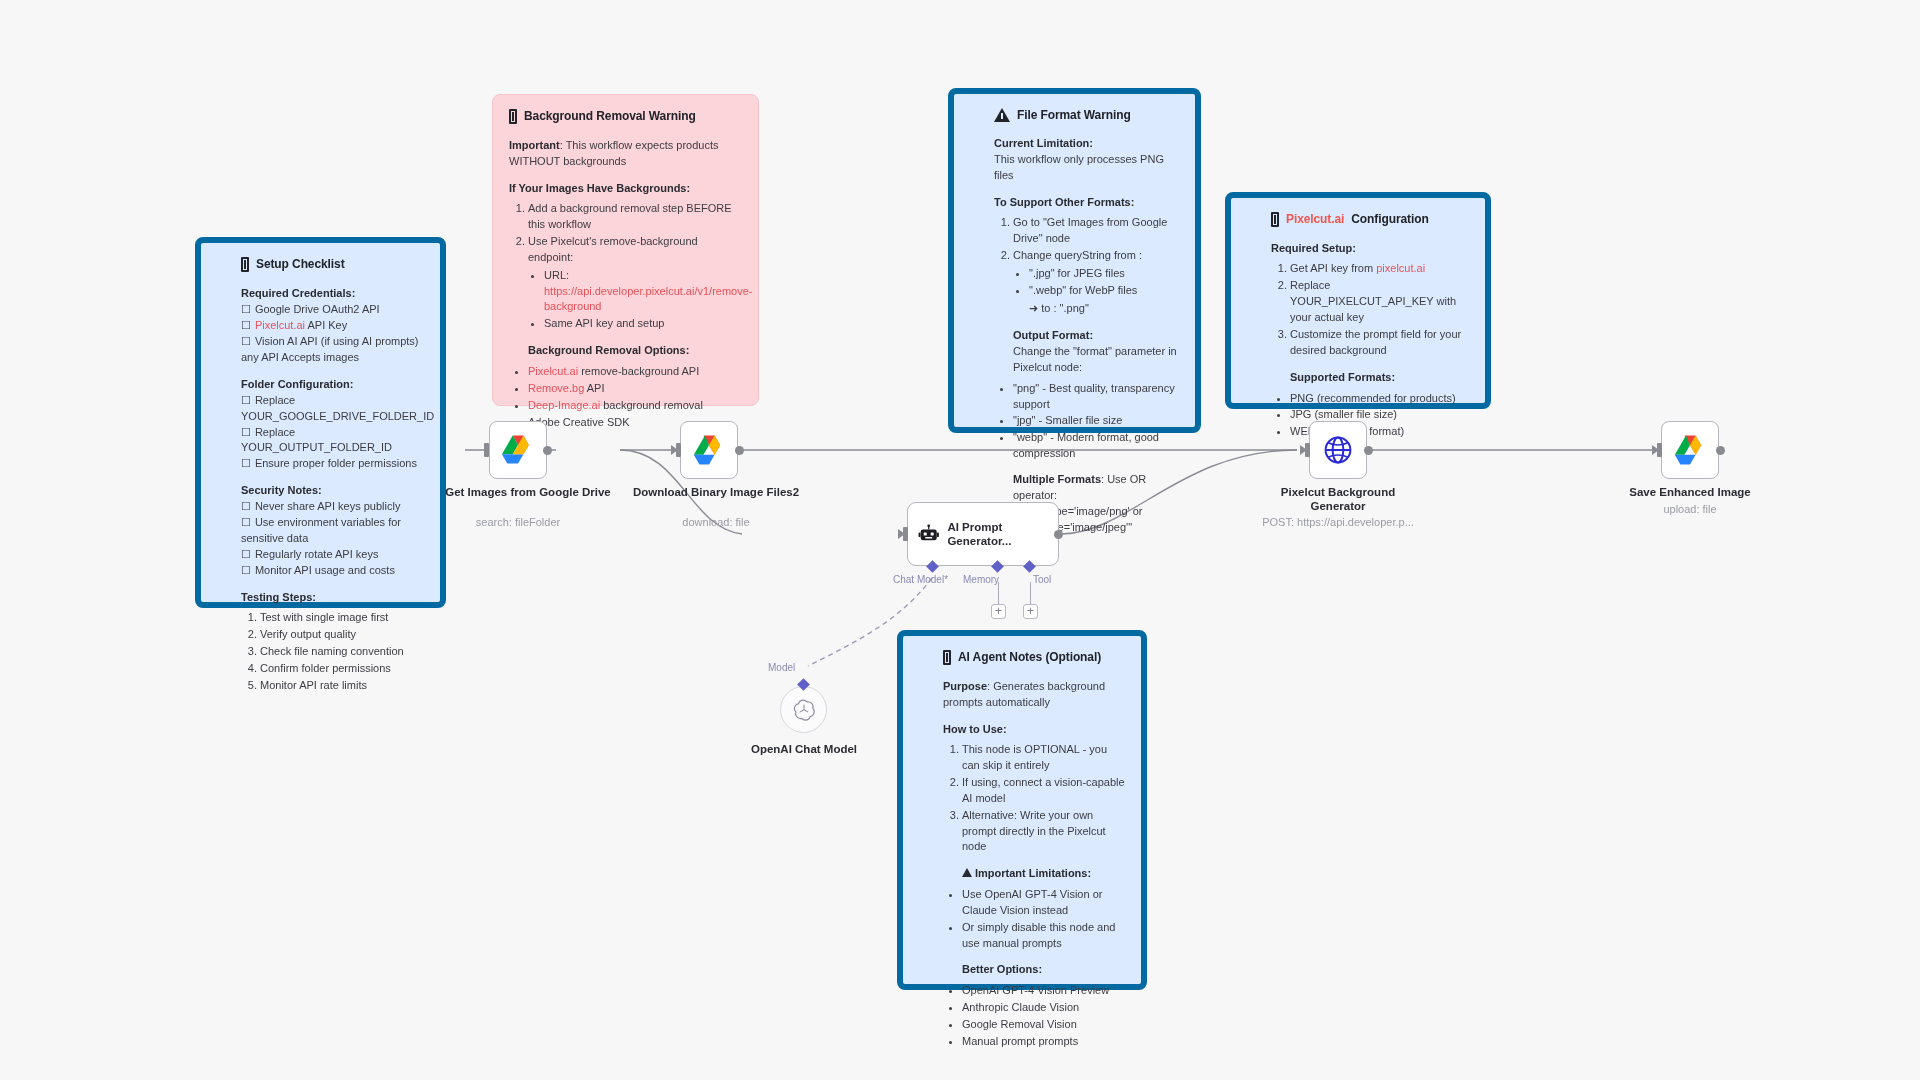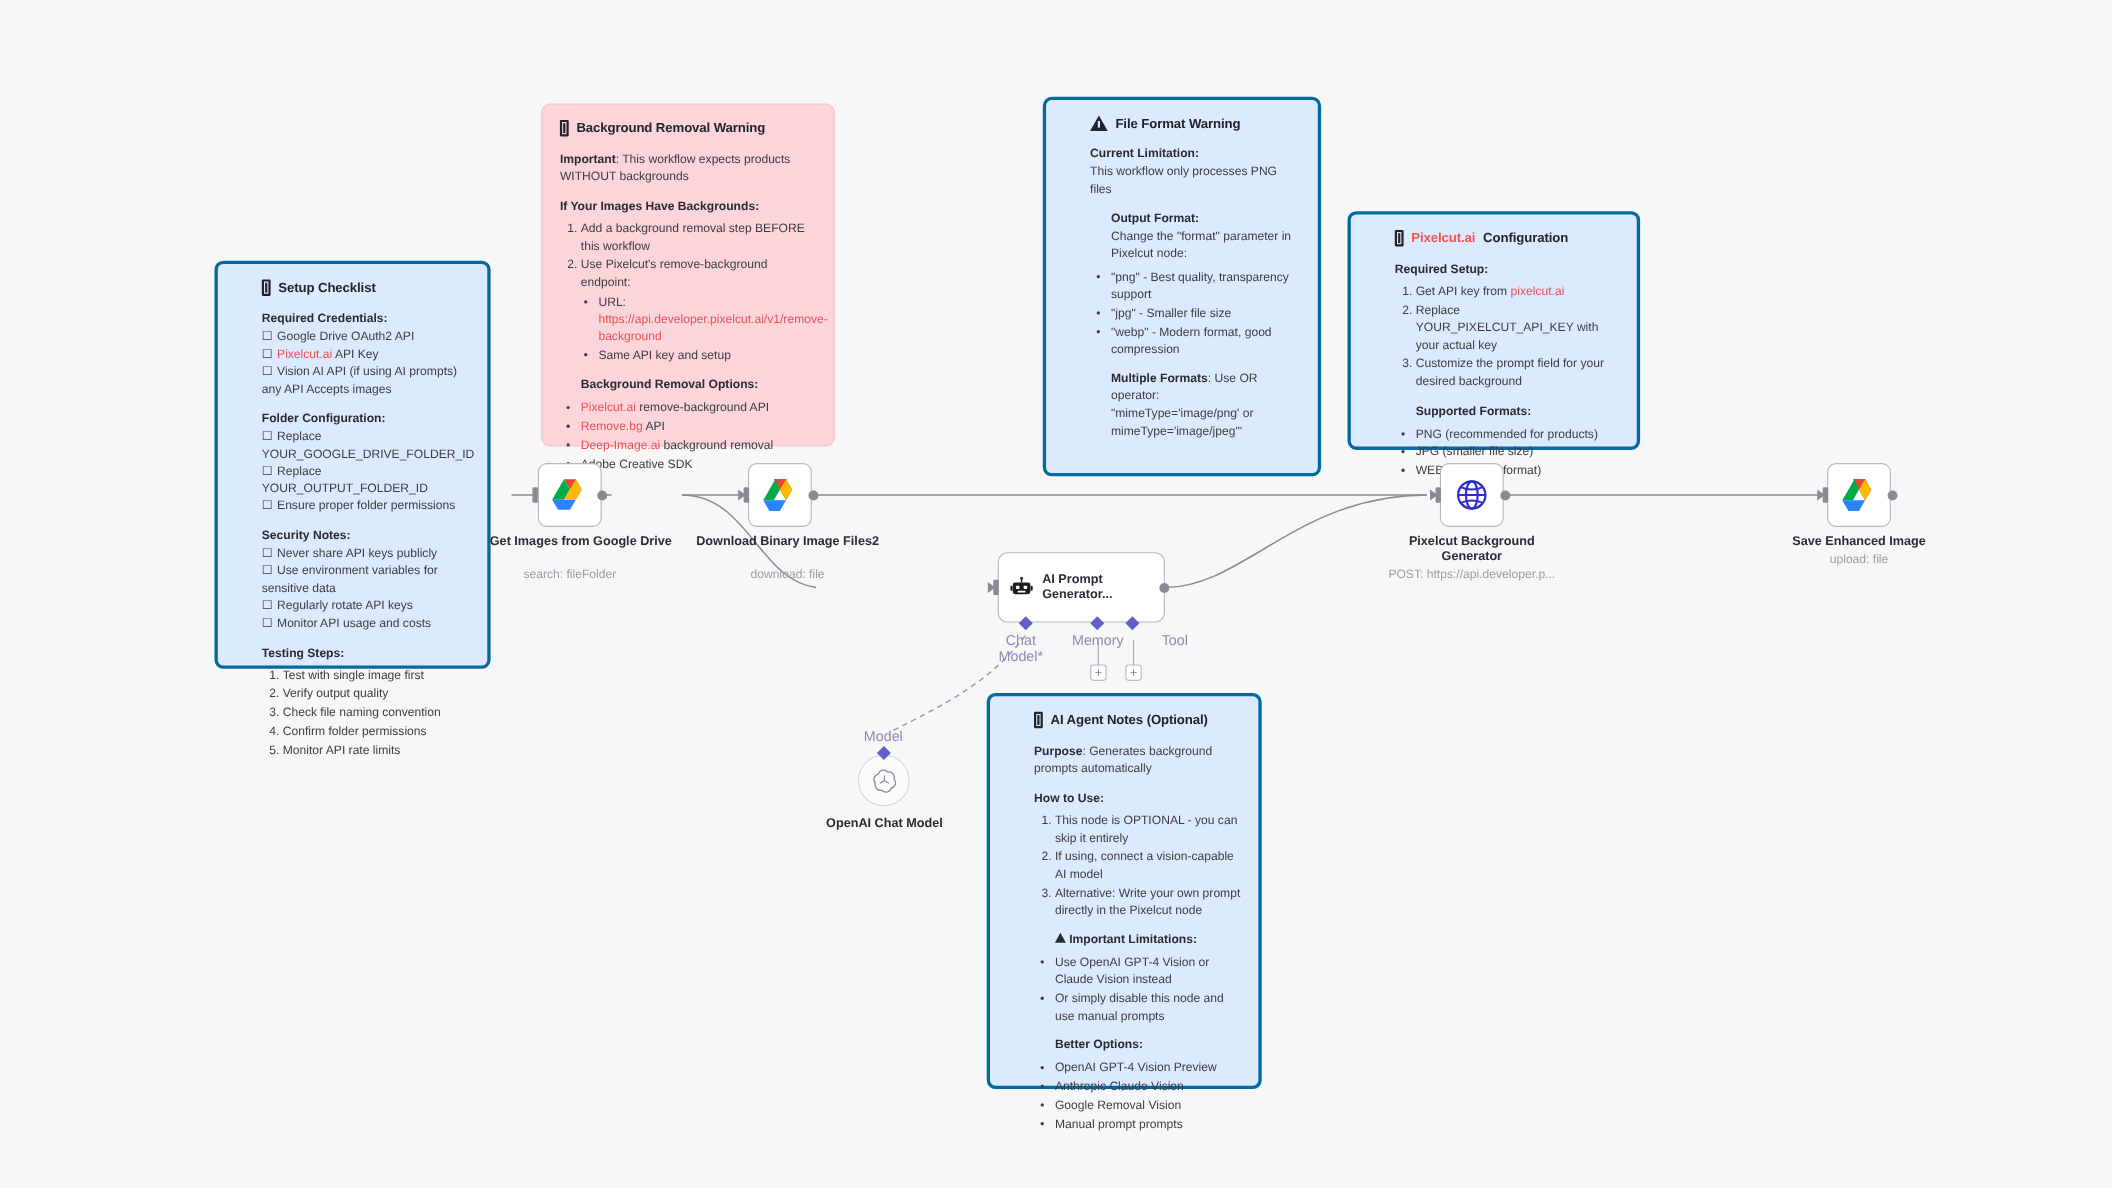--- a/index.html
+++ b/index.html
@@ -18,21 +18,21 @@
 
   
   .note {
     position: absolute;
     border-radius: 8px;
     padding: 14px 16px 16px 16px;
     font-size: 11px;
     line-height: 1.45;
     color: #3c3c42;
   }
-  .note.blue  { background: #dbeafe; border: 3px solid #0369a1; padding-left: 40px; }
+  .note.blue  { background: #dbeafe; border: 6px solid #0369a1; padding-left: 40px; }
   .note.pink  { background: #fbd5d9; border: 1px solid #f6c3c9; }
   .note h2 {
     margin: 0 0 14px 0;
     font-size: 12px;
     font-weight: 700;
     color: #22222a;
     letter-spacing: -0.1px;
     display: flex;
     align-items: center;
     gap: 7px;
@@ -160,23 +160,23 @@
     border-left: 7px solid #8a8a93;
   }
   .diamond {
     position:absolute;
     width: 9px; height: 9px;
     background: #6160c9;
     transform: rotate(45deg);
   }
   .sub-port-label {
     position: absolute;
-    font-size: 13px;
+    font-size: 10px;
     color: #8a8ab5;
-    text-align: center;
+    text-align: left;
     width: 70px;
   }
   .plus-box {
     position:absolute;
     width: 15px; height: 15px;
     border: 1px solid #b9b9c6;
     border-radius: 3px;
     background: #fff;
     color: #7d7d8c;
     font-size: 12px;
@@ -280,20 +280,34 @@
 
   <div class="note blue" style="left:948px; top:88px; width:253px; height:345px;">
     <h2>
       <span class="glyph-warn"></span>
       <span>File Format Warning</span>
     </h2>
     <div class="blk">
       <div class="sec">Current Limitation:</div>
       <div>This workflow only processes PNG files</div>
     </div>
+    <div class="blk">
+      <div class="sec">To Support Other Formats:</div>
+      <ol>
+        <li>Go to "Get Images from Google Drive" node</li>
+        <li>
+          <span>Change queryString from :</span>
+          <ul>
+            <li>".jpg" for JPEG files</li>
+            <li>".webp" for WebP files</li>
+          </ul>
+          <div style="margin-left:16px">➜ to : ".png"</div>
+        </li>
+      </ol>
+    </div>
     <div class="blk ind">
       <div class="sec">Output Format:</div>
       <div>Change the "format" parameter in Pixelcut node:</div>
     </div>
     <ul style="margin-top:-6px">
       <li>"png" - Best quality, transparency support</li>
       <li>"jpg" - Smaller file size</li>
       <li>"webp" - Modern format, good compression</li>
     </ul>
     <div class="blk ind" style="margin-top:10px">

